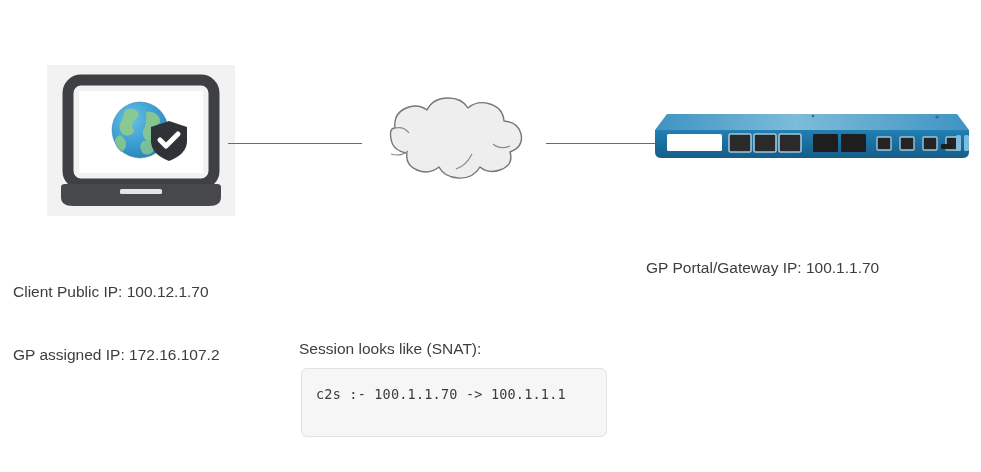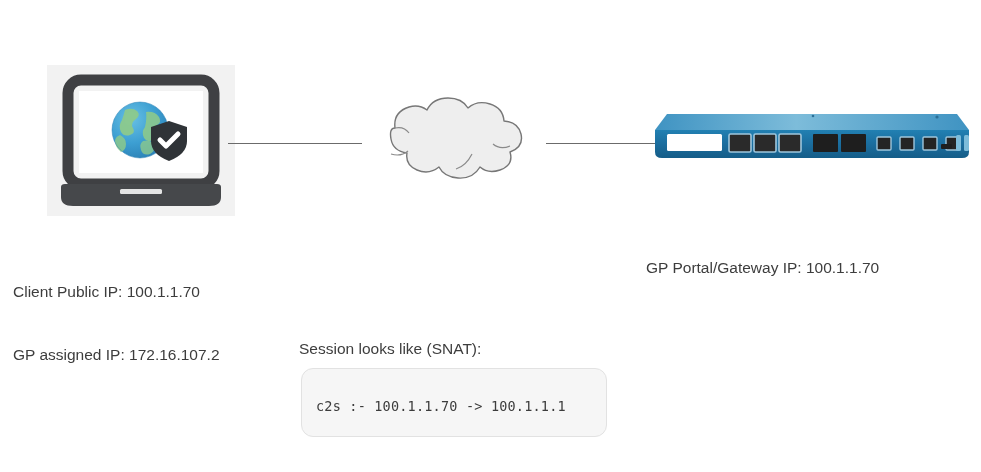--- a/index.html
+++ b/index.html
@@ -96,22 +96,22 @@
   
   .code-box {
     position: absolute;
     left: 301px;
     top: 368px;
     width: 306px;
     height: 69px;
     box-sizing: border-box;
     background: #f6f6f6;
     border: 1px solid #e2e2e2;
-    border-radius: 12px;
-    padding: 26px 0 0 14px;
+    border-radius: 6px;
+    padding: 14px 0 0 14px;
   }
   .code-line {
     font-family: "DejaVu Sans Mono", "Liberation Mono", monospace;
     font-size: 13.5px;
     line-height: 22px;
     color: #3c3c3c;
     white-space: pre;
     letter-spacing: 0.2px;
   }
 </style>
@@ -236,21 +236,21 @@
     
     <svg viewBox="0 0 318 60" width="318" height="60" style="position:absolute;left:0;top:0;">
       <rect x="255" y="37" width="11" height="4" rx="1" fill="#1b1b1b" opacity="0"></rect>
       <rect x="288" y="36" width="11" height="5" rx="1" fill="#1e1e1e"></rect>
       <rect x="303" y="27" width="5" height="16" rx="1.5" fill="#7dbcda"></rect>
       <rect x="311" y="27" width="5" height="16" rx="1.5" fill="#7dbcda"></rect>
     </svg>
   </div>
 
   <div class="label client-label">
-    <span class="line">Client Public IP: 100.1.1.70</span>
+    <span class="line">Client Public IP: 100.12.1.70</span>
     <span class="line">GP assigned IP: 172.16.107.2</span>
   </div>
 
   <div class="label fw-label">GP Portal/Gateway IP: 100.1.1.70</div>
 
   <div class="label session-label">Session looks like (SNAT):</div>
 
   <div class="code-box">
     <div class="code-line">c2s :- 100.1.1.70 -&gt; 100.1.1.1</div>
   </div>

